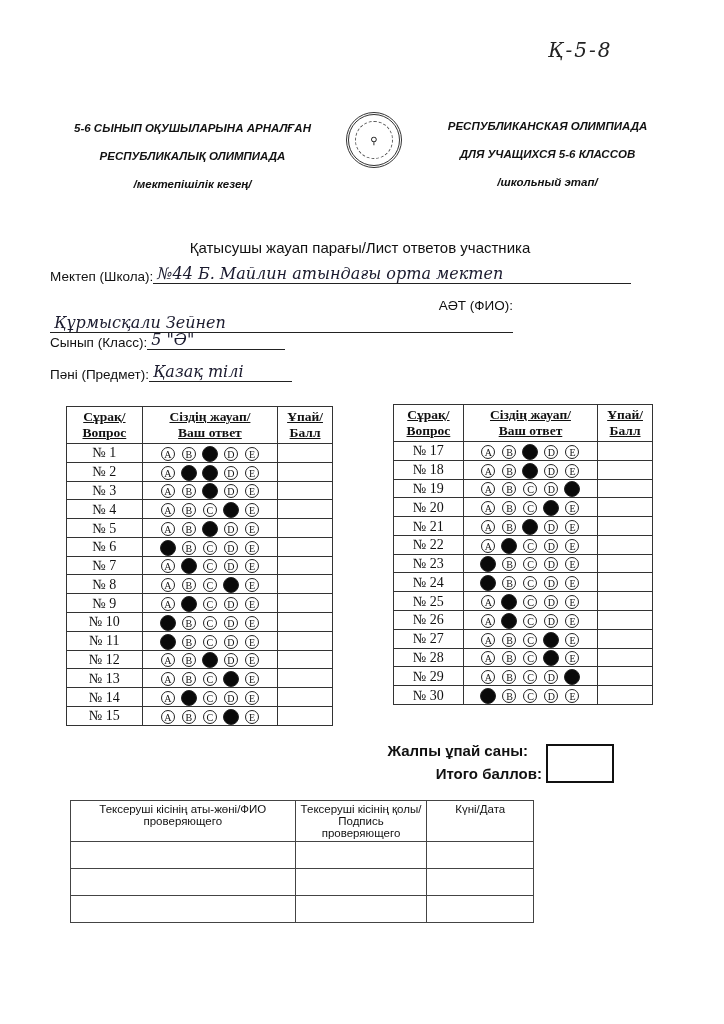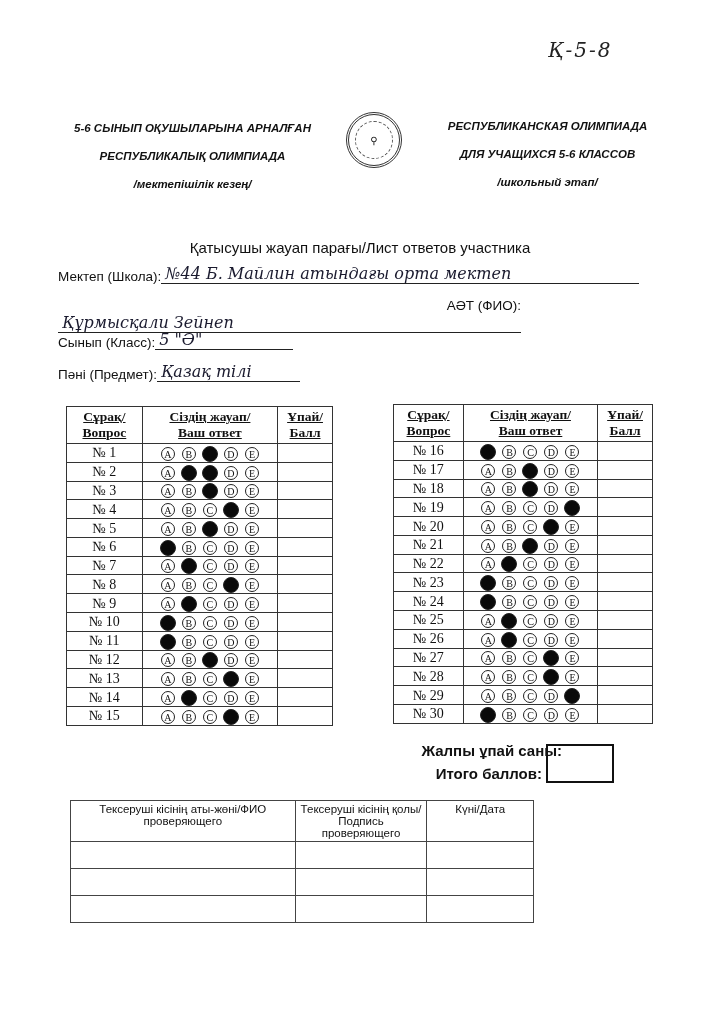--- a/index.html
+++ b/index.html
@@ -6,21 +6,21 @@
   body { width:724px; height:1024px; background:#ffffff; position:relative; overflow:hidden; font-family:"Liberation Sans", sans-serif; color:#111; }
   .abs { position:absolute; }
   .code { left:548px; top:38px; font-family:"DejaVu Serif", serif; font-style:italic; font-size:20px; color:#222; letter-spacing:2px; }
   .hdr { font-size:11.5px; font-weight:bold; font-style:italic; text-align:center; line-height:28px; }
   .hdr-left { left:60px; top:114px; width:265px; }
   .hdr-right { left:430px; top:112px; width:235px; }
   .hdr .sub { font-weight:bold; }
   .emblem { left:346px; top:112px; width:56px; height:56px; border-radius:50%; border:3px double #333; box-sizing:border-box; display:flex; align-items:center; justify-content:center; }
   .emblem .inner { width:36px; height:36px; border-radius:50%; border:1px dashed #555; display:flex; align-items:center; justify-content:center; font-size:10px; }
   .title { left:60px; top:239px; width:600px; text-align:center; font-size:15px; }
-  .field { left:58px; font-size:13.5px; display:flex; align-items:flex-end; }
+  .field { left:50px; font-size:13.5px; display:flex; align-items:flex-end; }
   .field .lbl { white-space:nowrap; }
   .field .val { border-bottom:1px solid #222; font-family:"DejaVu Serif", serif; font-style:italic; font-size:16px; color:#1a1a2e; padding:0 4px; white-space:nowrap; overflow:hidden; }
   table.ans { position:absolute; border-collapse:collapse; font-family:"Liberation Serif", serif; }
   table.ans th, table.ans td { border:1px solid #333; padding:0; text-align:center; }
   table.ans th { font-size:13.5px; font-weight:bold; line-height:16px; height:36px;text-decoration:underline; }
   table.ans td { height:17.6px; font-size:14px; line-height:17px; }
   .bub { display:inline-block; width:14px; height:14px; border:1px solid #222; border-radius:50%; font-size:10px; line-height:14px; text-align:center; margin:0 3.5px; vertical-align:middle; font-family:"Liberation Serif", serif; box-sizing:border-box; }
   .bub.filled { background:#0a0a0a; color:#0a0a0a; width:16px; height:16px; margin:0 2.5px; }
   .total-lbl { font-size:15px; font-weight:bold; text-align:right; width:180px; }
   .total-box { border:2px solid #111; }
@@ -168,25 +168,20 @@
     </colgroup>
   <thead>
     <tr>
       <th><span>Сұрақ/</span><br><span>Вопрос</span></th>
       <th><span>Сіздің жауап/</span><br><span>Ваш ответ</span></th>
       <th><span>Ұпай/</span><br><span>Балл</span></th>
     </tr>
   </thead>
   <tbody>
       <tr>
-        <td>№ 16</td>
-        <td><span class="bub filled">A</span><span class="bub">B</span><span class="bub">C</span><span class="bub">D</span><span class="bub">E</span></td>
-        <td></td>
-      </tr>
-      <tr>
         <td>№ 17</td>
         <td><span class="bub">A</span><span class="bub">B</span><span class="bub filled">C</span><span class="bub">D</span><span class="bub">E</span></td>
         <td></td>
       </tr>
       <tr>
         <td>№ 18</td>
         <td><span class="bub">A</span><span class="bub">B</span><span class="bub filled">C</span><span class="bub">D</span><span class="bub">E</span></td>
         <td></td>
       </tr>
       <tr>
@@ -245,21 +240,21 @@
         <td></td>
       </tr>
       <tr>
         <td>№ 30</td>
         <td><span class="bub filled">A</span><span class="bub">B</span><span class="bub">C</span><span class="bub">D</span><span class="bub">E</span></td>
         <td></td>
       </tr>
     </tbody>
 </table>
 
-<div class="abs total-lbl" style="left:382px; top:742px;">Жалпы ұпай саны:</div>
+<div class="abs total-lbl" style="left:348px; top:742px;">Жалпы ұпай саны:</div>
 <div class="abs total-lbl" style="left:362px; top:765px;">Итого баллов:</div>
 <div class="abs total-box" style="left:546px; top:744px; width:64px; height:35px;"></div>
 
 <table class="check">
   <colgroup>
       <col style="width:290px">
       <col style="width:153px">
       <col style="width:141px">
     </colgroup>
   <tbody>

